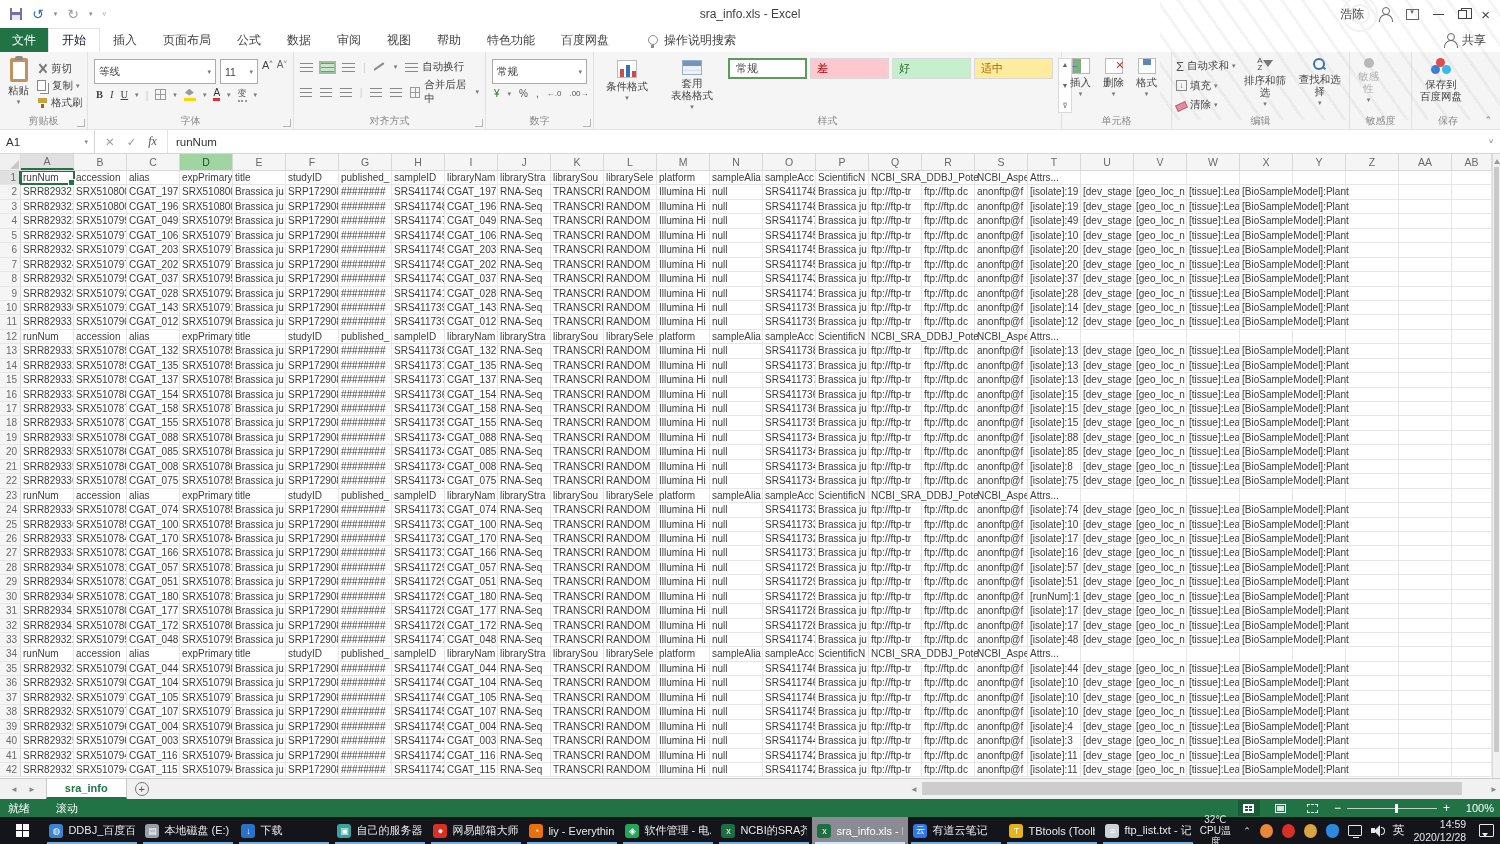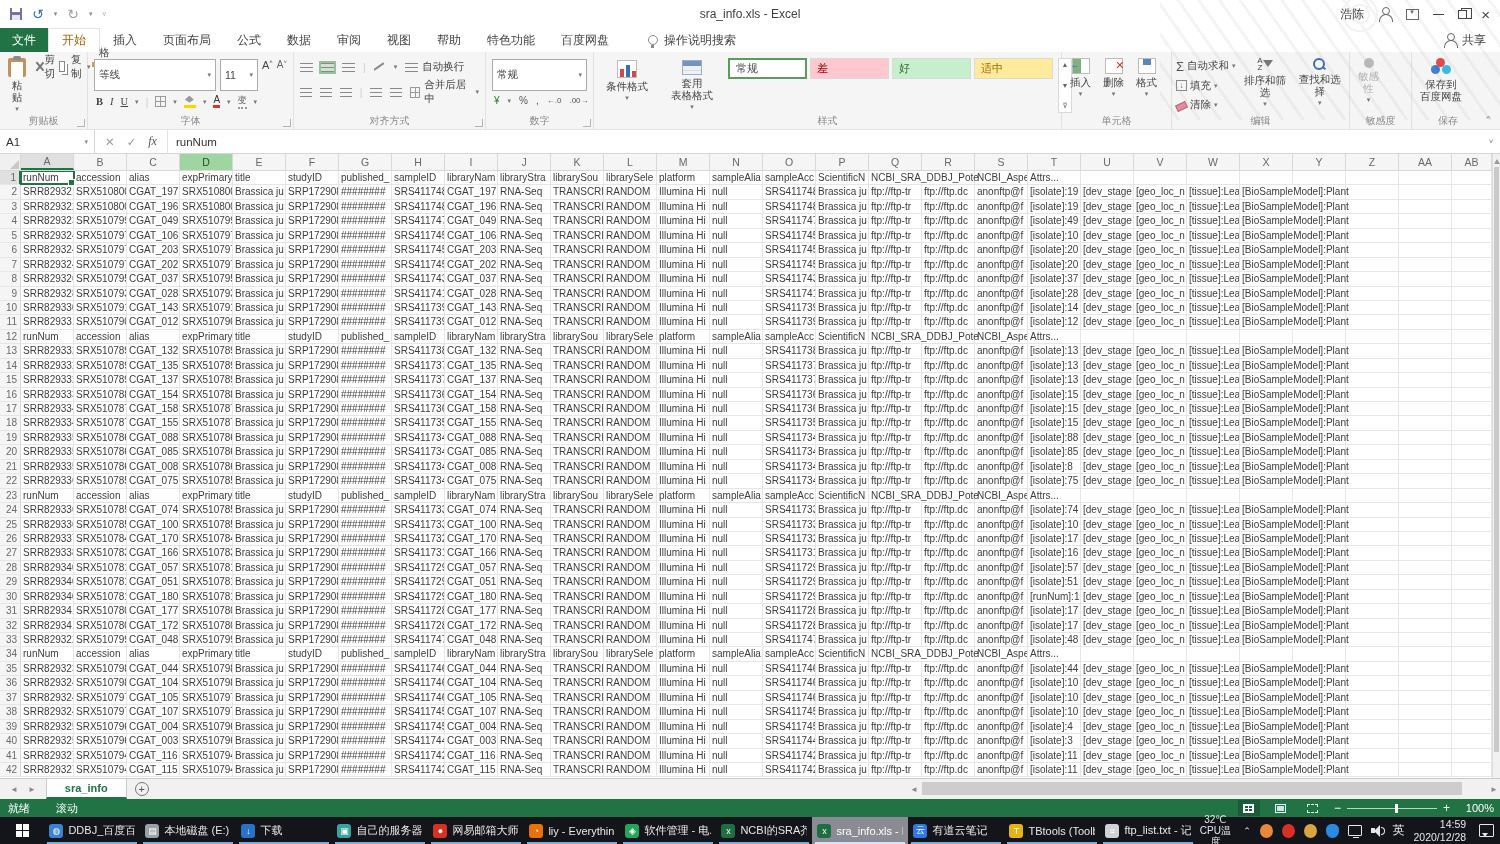--- a/index.html
+++ b/index.html
@@ -31,47 +31,47 @@
   .watermark { position:absolute; right:0; top:0; width:340px; height:120px; pointer-events:none; opacity:.12; z-index:1;
     background:
       radial-gradient(circle at 200px 14px, transparent 8px, #999 8px, #999 10px, transparent 10px, transparent 16px, #999 16px, #999 18px, transparent 18px),
       repeating-linear-gradient(55deg, transparent 0 14px, #aaa 14px 17px);
   }
 
   
   .tabrow { height:24px; background:#fff; display:flex; align-items:stretch; font-size:12px; color:#444; flex:none; }
   .tab-file { background:#217346; color:#fff; width:48px; display:flex; align-items:center; justify-content:center; }
   .rtab { padding:0 13px; display:flex; align-items:center; }
-  .rtab.active { color:#a16207; border:1px solid #e3e3e3; border-bottom:none; background:#fff; }
+  .rtab.active { color:#0f172a; border:1px solid #e3e3e3; border-bottom:none; background:#fff; }
   .tellme { display:flex; align-items:center; gap:6px; margin-left:26px; color:#444; }
   .ic-bulb { width:10px; height:10px; border:1.5px solid #8a8a8a; border-radius:50%; position:relative; }
   .ic-bulb:after { content:""; position:absolute; left:2px; top:9px; width:3px; height:3px; background:#8a8a8a; }
   .share { margin-left:auto; display:flex; align-items:center; gap:5px; padding-right:14px; }
 
   
   .ribbon { height:78px; background:#f5f5f5; border-bottom:1px solid #e3e3e3; display:flex; flex:none; position:relative; font-size:10.5px; color:#444; }
   .rgroup { position:relative; border-right:1px solid #e1e1e1; padding:4px 4px 14px 4px; display:flex; gap:4px; }
   .glabel { position:absolute; bottom:1px; left:0; right:0; text-align:center; font-size:10px; color:#8a8a8a; }
   .launcher { position:absolute; right:2px; bottom:2px; width:8px; height:8px; border-left:1px solid #999; border-bottom:1px solid #999; transform:rotate(-90deg); opacity:.7; }
   .bigbtn { display:flex; flex-direction:column; align-items:center; justify-content:flex-start; gap:2px; padding:2px 4px; text-align:center; line-height:1.15; }
   .bigbtn .dd { font-size:7px; color:#777; }
-  .smallrows { display:flex; flex-direction:row; justify-content:center; padding:2px 0; }
+  .smallrows { display:flex; flex-direction:column; justify-content:center; padding:2px 0; }
   .srow { display:flex; align-items:center; gap:3px; height:17px; }
   .ic-clip { width:18px; height:24px; background:#c09260; border-radius:2px; position:relative; }
   .ic-clip:before { content:""; position:absolute; left:3px; top:4px; width:12px; height:17px; background:#fff; }
   .ic-clip:after { content:""; position:absolute; left:5px; top:-2px; width:8px; height:4px; background:#8b8b8b; border-radius:2px; }
   .ic-cut { width:11px; height:11px; position:relative; }
   .ic-cut:before,.ic-cut:after { content:""; position:absolute; left:5px; top:0; width:1.5px; height:11px; background:#777; }
   .ic-cut:before { transform:rotate(40deg); } .ic-cut:after { transform:rotate(-40deg); }
   .ic-copy { width:9px; height:11px; border:1px solid #888; background:#fff; box-shadow:2px 2px 0 #fff, 3px 3px 0 #888; margin-right:3px; }
   .ic-brush { width:11px; height:11px; position:relative; }
   .ic-brush:before { content:""; position:absolute; left:1px; top:1px; width:9px; height:5px; background:#caa23c; }
   .ic-brush:after { content:""; position:absolute; left:4px; top:7px; width:3px; height:4px; background:#8b6f2c; }
   .fontbox { display:flex; flex-direction:column; gap:3px; padding:3px 2px; }
-  .selbox { border:1px solid #ababab; background:#fff; height:32px; display:flex; align-items:center; padding:0 4px; gap:4px; }
+  .selbox { border:1px solid #ababab; background:#fff; height:25px; display:flex; align-items:center; padding:0 4px; gap:4px; }
   .selbox .dd { margin-left:auto; font-size:7px; color:#777; }
   .fr2 { display:flex; align-items:center; gap:7px; padding:0 2px; }
   .bold { font-weight:bold; font-family:"Liberation Serif",serif; }
   .ital { font-style:italic; font-family:"Liberation Serif",serif; }
   .und { text-decoration:underline; font-family:"Liberation Serif",serif; }
   .ic-borders { width:11px; height:11px; border:1px solid #9a9a9a; background:
       linear-gradient(#9a9a9a,#9a9a9a) 50% 0/1px 100% no-repeat,
       linear-gradient(#9a9a9a,#9a9a9a) 0 50%/100% 1px no-repeat; }
   .ic-fill { width:12px; height:12px; position:relative; }
   .ic-fill:before { content:""; position:absolute; left:1px; top:0; width:9px; height:7px; background:#9a9a9a; clip-path:polygon(50% 0,100% 60%,50% 100%,0 60%); }

